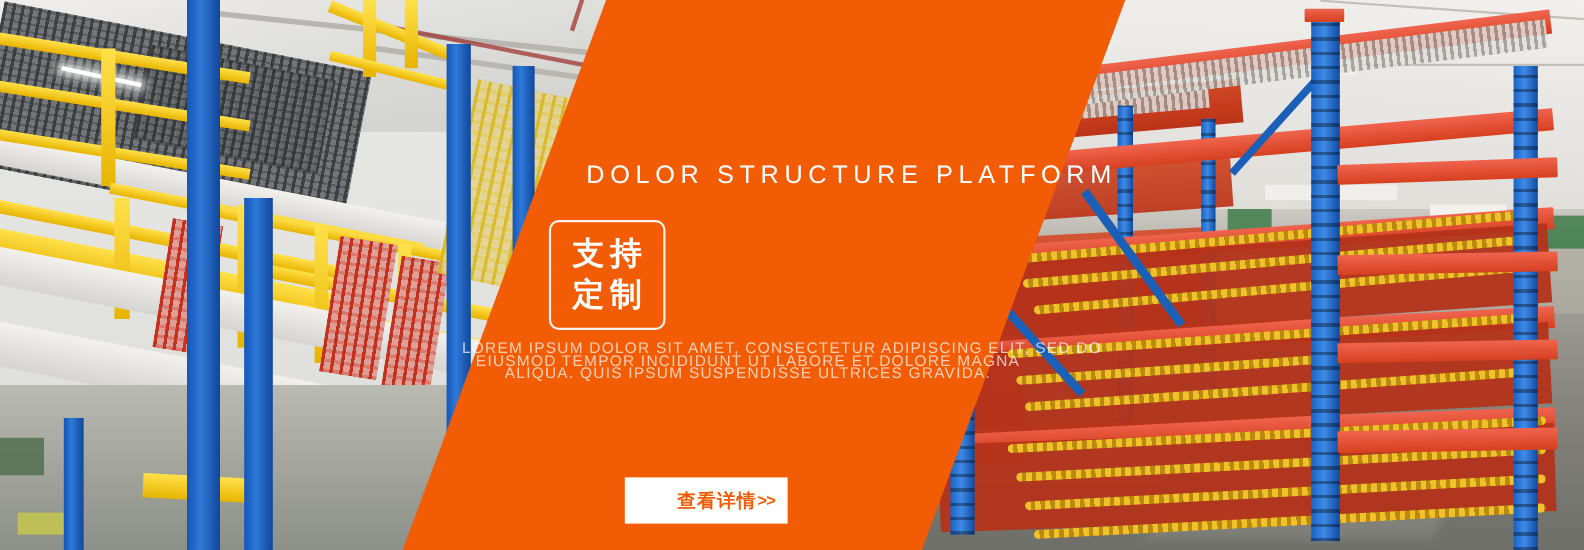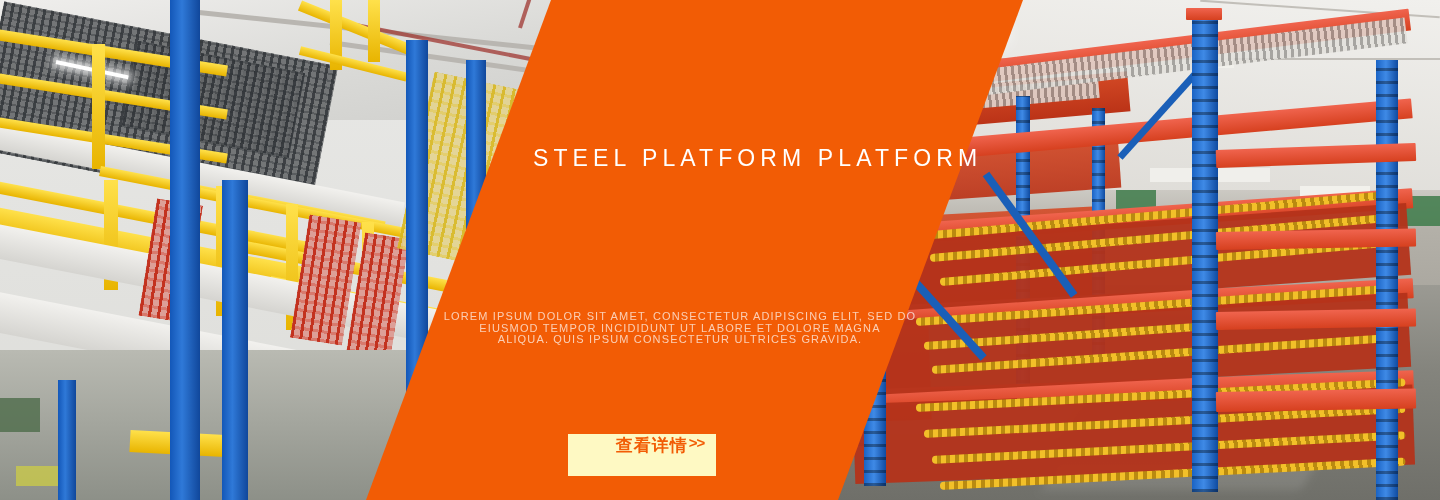--- a/index.html
+++ b/index.html
@@ -166,28 +166,28 @@
   }
   .badge-line {
     font-size:29px; font-weight:bold; color:#ffffff;
     letter-spacing:5px; line-height:1.22; text-indent:5px;
     white-space:nowrap;
   }
 
   .lorem {
     position:absolute; left:420px; top:311px; width:520px;
     text-align:center; color:rgba(255,255,255,.70);
-    font-size:11px; letter-spacing:1.15px; line-height:11.6px;
+    font-size:14px; letter-spacing:1.15px; line-height:11.6px;
     white-space:nowrap;
   }
 
   .cta {
     position:absolute; left:568px; top:434px;
-    width:148px; height:42px; background:#fef9c3;
-    display:flex; align-items:flex-start; justify-content:center; gap:1px;
+    width:148px; height:42px; background:#ffffff;
+    display:flex; align-items:center; justify-content:center; gap:1px;
     cursor:pointer;
     padding-left:36px;
   }
   .cta-label {
     font-size:17px; font-weight:bold; color:#f25c05; letter-spacing:1px;
   }
   .cta-arrow {
     font-size:15px; font-weight:bold; color:#f25c05; letter-spacing:-1px;
   }
 </style>
@@ -328,29 +328,33 @@
     <div class="pr-beam" style="left:396px;top:232px;width:200px;height:18px;transform:rotate(-1deg);"></div>
     <div class="pr-beam" style="left:396px;top:312px;width:200px;height:18px;transform:rotate(-1deg);"></div>
     <div class="pr-beam" style="left:396px;top:392px;width:200px;height:20px;transform:rotate(-1deg);"></div>
   </div>
 
   <div class="orange-panel"></div>
 
   <div class="panel-content">
 
 
-    <div class="subheadline">STEEL PLATFORM PLATFORM</div>
+    <div class="subheadline">DOLOR STRUCTURE PLATFORM</div>
 
     <div class="badges">
+      <div class="badge">
+        <div class="badge-line">支持</div>
+        <div class="badge-line">定制</div>
+      </div>
     </div>
 
     <div class="lorem">
       <div>LOREM IPSUM DOLOR SIT AMET, CONSECTETUR ADIPISCING ELIT, SED DO</div>
       <div>EIUSMOD TEMPOR INCIDIDUNT UT LABORE ET DOLORE MAGNA</div>
-      <div>ALIQUA. QUIS IPSUM CONSECTETUR ULTRICES GRAVIDA.</div>
+      <div>ALIQUA. QUIS IPSUM SUSPENDISSE ULTRICES GRAVIDA.</div>
     </div>
 
     <div class="cta">
       <span class="cta-label">查看详情</span>
       <span class="cta-arrow">&gt;&gt;</span>
     </div>
 
   </div>
 </div>
 

